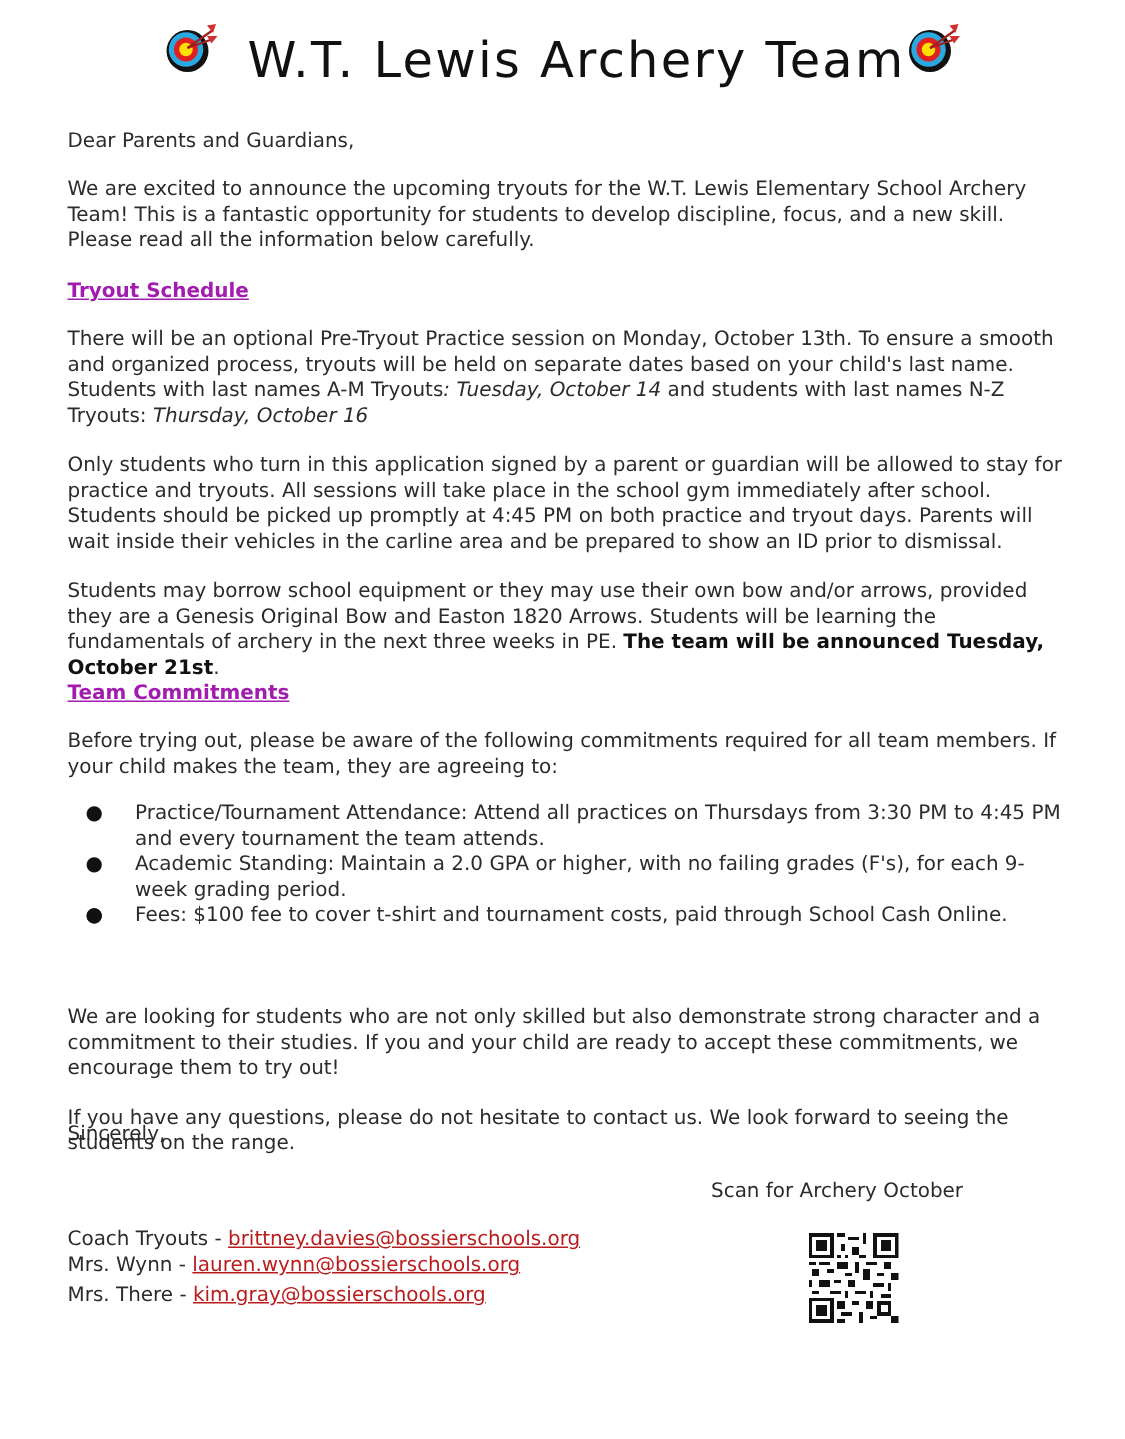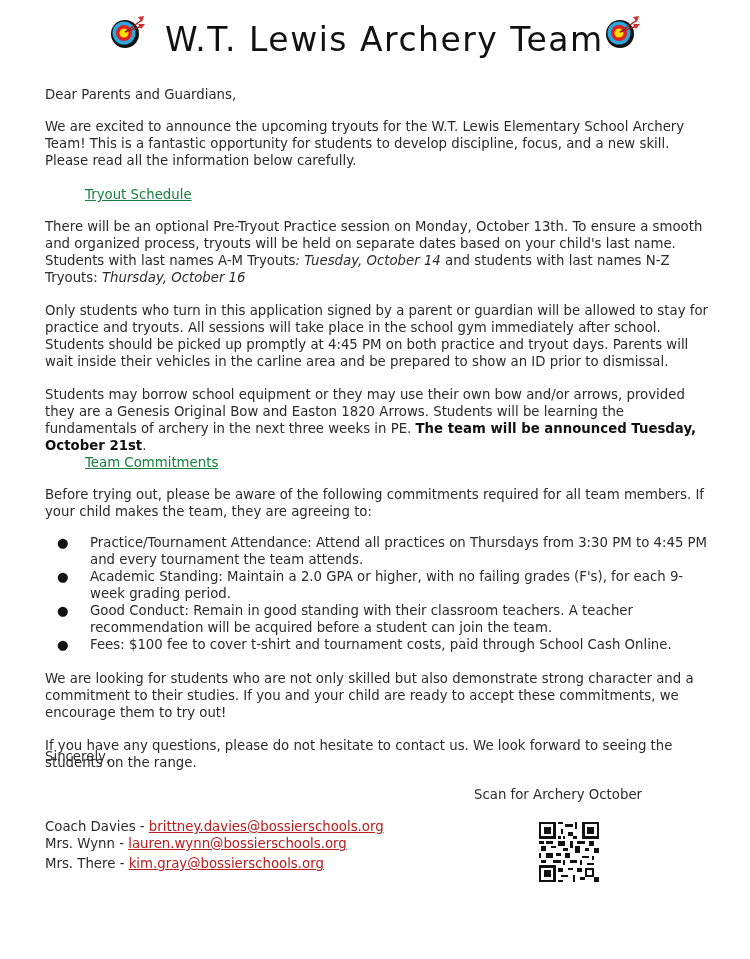--- a/index.html
+++ b/index.html
@@ -6,21 +6,21 @@
   body { width: 750px; height: 959px; position: relative; overflow: hidden;
          font-family: "DejaVu Sans", sans-serif; color: #2b2b2b; }
   .title-row { position: absolute; top: 8px; left: 0; width: 750px; height: 48px; }
   .title { position: absolute; left: 165px; top: 12px; font-family: "DejaVu Sans", sans-serif;
            font-size: 33px; letter-spacing: 1.5px; color: #111; white-space: nowrap; font-weight: normal; }
   .target { position: absolute; top: 4px; width: 40px; height: 38px; }
   .target.left { left: 108px; }
   .target.right { left: 603px; }
   p { margin: 0; }
   .para { position: absolute; left: 45px; width: 665px; font-size: 13.3px; line-height: 17px; color: #2b2b2b; }
-  .heading { font-weight: normal; text-decoration: underline; color: #15803d; margin-left: 40px; }
+  .heading { font-weight: bold; text-decoration: underline; color: #a21caf; }
   .bold { font-weight: bold; color: #111; }
   .it { font-style: italic; }
   ul.commit { position: absolute; left: 45px; top: 534px; width: 665px; margin: 0; padding: 0; list-style: none;
               font-size: 13.3px; line-height: 17px; }
   ul.commit li { position: relative; padding-left: 45px; margin: 0; }
   ul.commit li .bullet { position: absolute; left: 12px; top: 0; color: #111; }
   a.email { color: #b91c1c; text-decoration: underline; }
   .qr { position: absolute; left: 539px; top: 822px; width: 60px; height: 60px; }
 </style>
 </head>
@@ -62,32 +62,32 @@
 
 <p class="para" style="top:386px"><span>Students may borrow school equipment or they may use their own bow and/or arrows, provided they are a Genesis Original Bow and Easton 1820 Arrows.  Students will be learning the fundamentals of archery in the next three weeks in PE. </span><span class="bold">The team will be announced Tuesday, October 21st</span><span>.</span></p>
 
 <p class="para heading" style="top:454px">Team Commitments</p>
 
 <p class="para" style="top:486px">Before trying out, please be aware of the following commitments required for all team members. If your child makes the team, they are agreeing to:</p>
 
 <ul class="commit">
   <li><span class="bullet">●</span><span>Practice/Tournament Attendance: Attend all practices on Thursdays from 3:30 PM to 4:45 PM and every tournament the team attends.</span></li>
   <li><span class="bullet">●</span><span>Academic Standing: Maintain a 2.0 GPA or higher, with no failing grades (F's), for each 9-week grading period.</span></li>
-  <li><span class="bullet">●</span><span>Good Conduct: Remain in good standing with their classroom teachers. A teacher recommendation will be acquired before a student can join the team.</span></li>
+  <li><span class="bullet">●</span></li>
   <li><span class="bullet">●</span><span>Fees:  $100 fee to cover t-shirt and tournament costs, paid through School Cash Online.</span></li>
 </ul>
 
 <p class="para" style="top:670px">We are looking for students who are not only skilled but also demonstrate strong character and a commitment to their studies. If you and your child are ready to accept these commitments, we encourage them to try out!</p>
 
 <p class="para" style="top:737px">If you have any questions, please do not hesitate to contact us. We look forward to seeing the students on the range.</p>
 
 <p class="para" style="top:748px; width:300px">Sincerely,</p>
 <p class="para" style="top:786px; left:474px; width:250px">Scan for Archery October</p>
 
-<p class="para" style="top:818px; width:420px"><span>Coach Davies - </span><a class="email" href="#">brittney.davies@bossierschools.org</a></p>
+<p class="para" style="top:818px; width:420px"><span>Coach Tryouts - </span><a class="email" href="#">brittney.davies@bossierschools.org</a></p>
 <p class="para" style="top:835px; width:420px"><span>Mrs. Wynn - </span><a class="email" href="#">lauren.wynn@bossierschools.org</a></p>
 <p class="para" style="top:855px; width:420px"><span>Mrs. There - </span><a class="email" href="#">kim.gray@bossierschools.org</a></p>
 
 <svg class="qr" viewBox="0 0 25 25" shape-rendering="crispEdges">
   <rect width="25" height="25" fill="#fff"></rect>
   <g fill="#111">
     <rect x="0" y="0" width="7" height="7"></rect>
       <rect x="1" y="1" width="5" height="5" fill="#fff"></rect>
       <rect x="2" y="2" width="3" height="3"></rect>
     <rect x="18" y="0" width="7" height="7"></rect>

